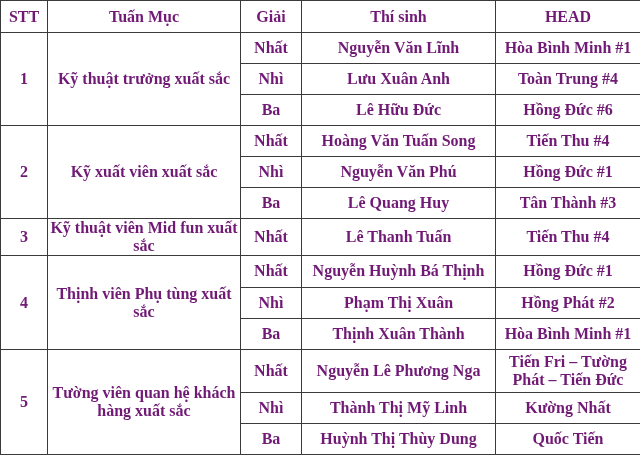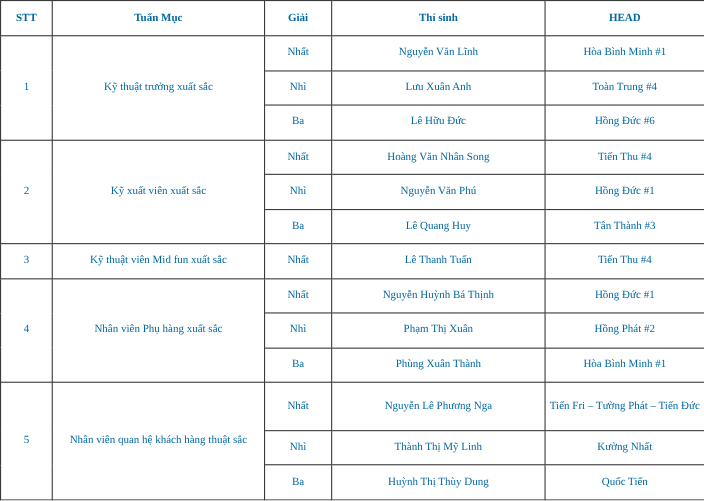--- a/index.html
+++ b/index.html
@@ -3,29 +3,30 @@
   <meta charset="utf-8">
   <style>
     html, body { margin: 0; padding: 0; background: #ffffff; }
     body { width: 640px; height: 455px; overflow: hidden; }
     table.awards {
       border-collapse: collapse;
       width: 640px;
       height: 455px;
       table-layout: fixed;
       font-family: "Liberation Serif", "DejaVu Serif", serif;
-      font-size: 10px;
-      color: #0369a1;
+      font-size: 16px;
+      color: #701a75;
     }
     table.awards th, table.awards td {
       border: 1px solid #3a3a3a;
       text-align: center;
       vertical-align: middle;
       padding: 0 2px;
       line-height: 18px;
+      font-weight: bold;
     }
     table.awards th { font-weight: bold; height: 31px; }
     table.awards td.sub { height: 30px; }
     table.awards tr.tall td.sub-tall { height: 42px; }
     col.c-stt { width: 47px; }
     col.c-cat { width: 193px; }
     col.c-prize { width: 61px; }
     col.c-name { width: 194px; }
     col.c-head { width: 145px; }
   </style>
@@ -66,21 +67,21 @@
     <tr>
       <td class="sub">Ba</td>
       <td>Lê Hữu Đức</td>
       <td>Hồng Đức #6</td>
     </tr>
 
     <tr>
       <td rowspan="3">2</td>
       <td rowspan="3">Kỹ xuất viên xuất sắc</td>
       <td class="sub">Nhất</td>
-      <td>Hoàng Văn Nhân Song</td>
+      <td>Hoàng Văn Tuấn Song</td>
       <td>Tiến Thu #4</td>
     </tr>
     <tr>
       <td class="sub">Nhì</td>
       <td>Nguyễn Văn Phú</td>
       <td>Hồng Đức #1</td>
     </tr>
     <tr>
       <td class="sub">Ba</td>
       <td>Lê Quang Huy</td>
@@ -90,39 +91,39 @@
     <tr>
       <td>3</td>
       <td>Kỹ thuật viên Mid fun xuất sắc</td>
       <td class="sub">Nhất</td>
       <td>Lê Thanh Tuấn</td>
       <td>Tiến Thu #4</td>
     </tr>
 
     <tr>
       <td rowspan="3">4</td>
-      <td rowspan="3">Nhân viên Phụ hàng xuất sắc</td>
+      <td rowspan="3">Thịnh viên Phụ tùng xuất sắc</td>
       <td class="sub">Nhất</td>
       <td>Nguyễn Huỳnh Bá Thịnh</td>
       <td>Hồng Đức #1</td>
     </tr>
     <tr>
       <td class="sub">Nhì</td>
       <td>Phạm Thị Xuân</td>
       <td>Hồng Phát #2</td>
     </tr>
     <tr>
       <td class="sub">Ba</td>
-      <td>Phùng Xuân Thành</td>
+      <td>Thịnh Xuân Thành</td>
       <td>Hòa Bình Minh #1</td>
     </tr>
 
     <tr class="tall">
       <td rowspan="3">5</td>
-      <td rowspan="3">Nhân viên quan hệ khách hàng thuật sắc</td>
+      <td rowspan="3">Tường viên quan hệ khách hàng xuất sắc</td>
       <td class="sub-tall">Nhất</td>
       <td>Nguyễn Lê Phương Nga</td>
       <td>Tiến Fri – Tường Phát – Tiến Đức</td>
     </tr>
     <tr>
       <td class="sub">Nhì</td>
       <td>Thành Thị Mỹ Linh</td>
       <td>Kường Nhất</td>
     </tr>
     <tr>

